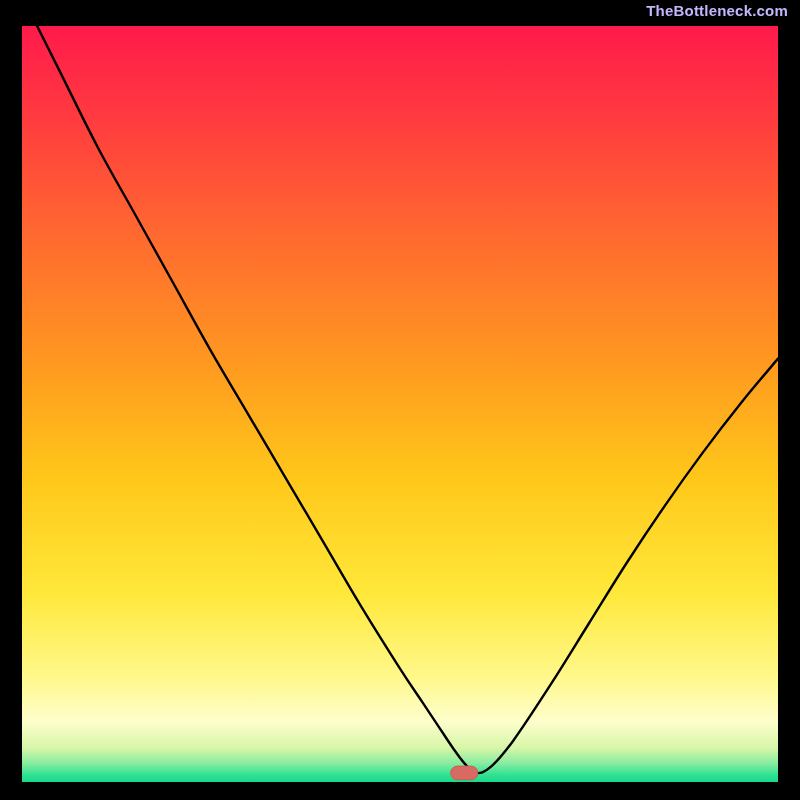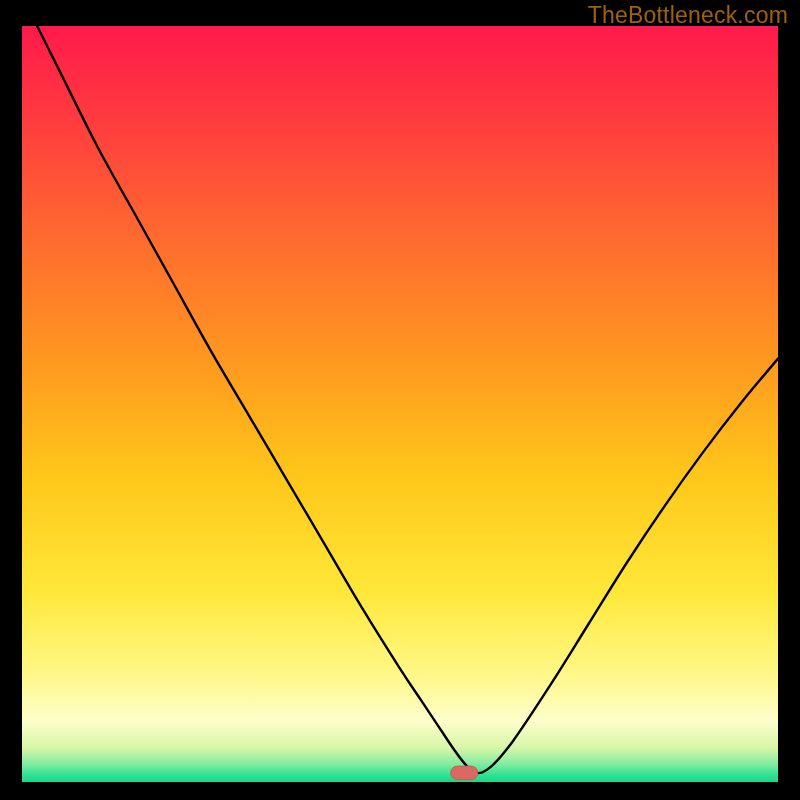--- a/index.html
+++ b/index.html
@@ -16,23 +16,23 @@
     top: 0;
     width: 800px;
     height: 800px;
     background: #000;
   }
   .attribution {
     position: absolute;
     top: 2px;
     right: 12px;
     font-family: Arial, Helvetica, sans-serif;
-    font-size: 23px;
-    font-weight: normal;
-    color: #a16207;
+    font-size: 15px;
+    font-weight: bold;
+    color: #c4b5fd;
     letter-spacing: 0.2px;
   }
   svg.plot {
     position: absolute;
     left: 22px;
     top: 26px;
     width: 756px;
     height: 756px;
     display: block;
   }

